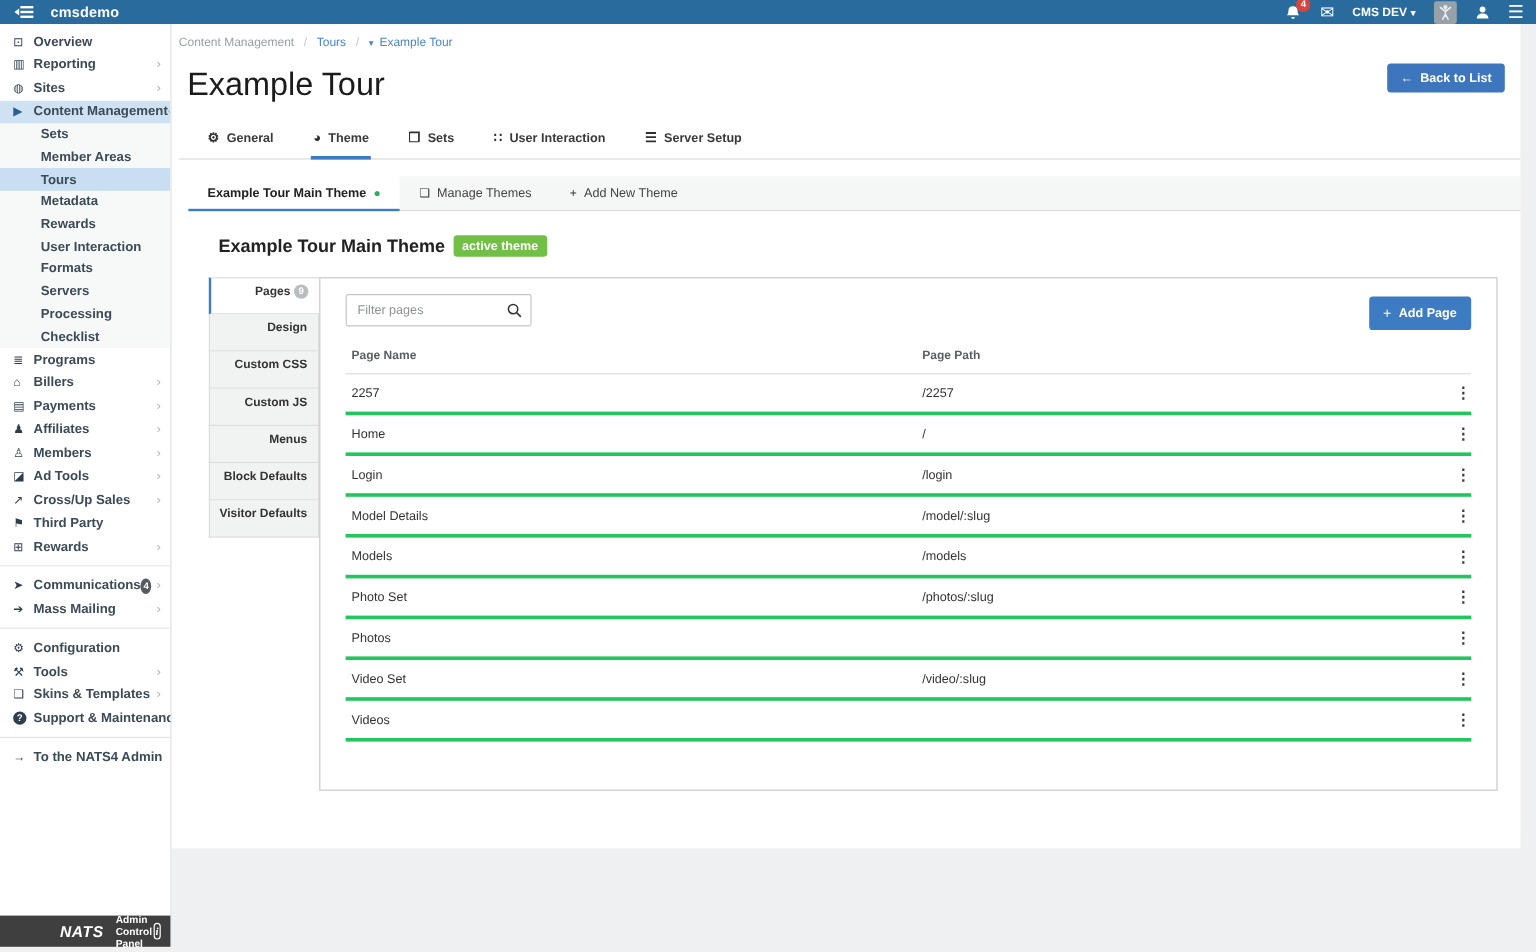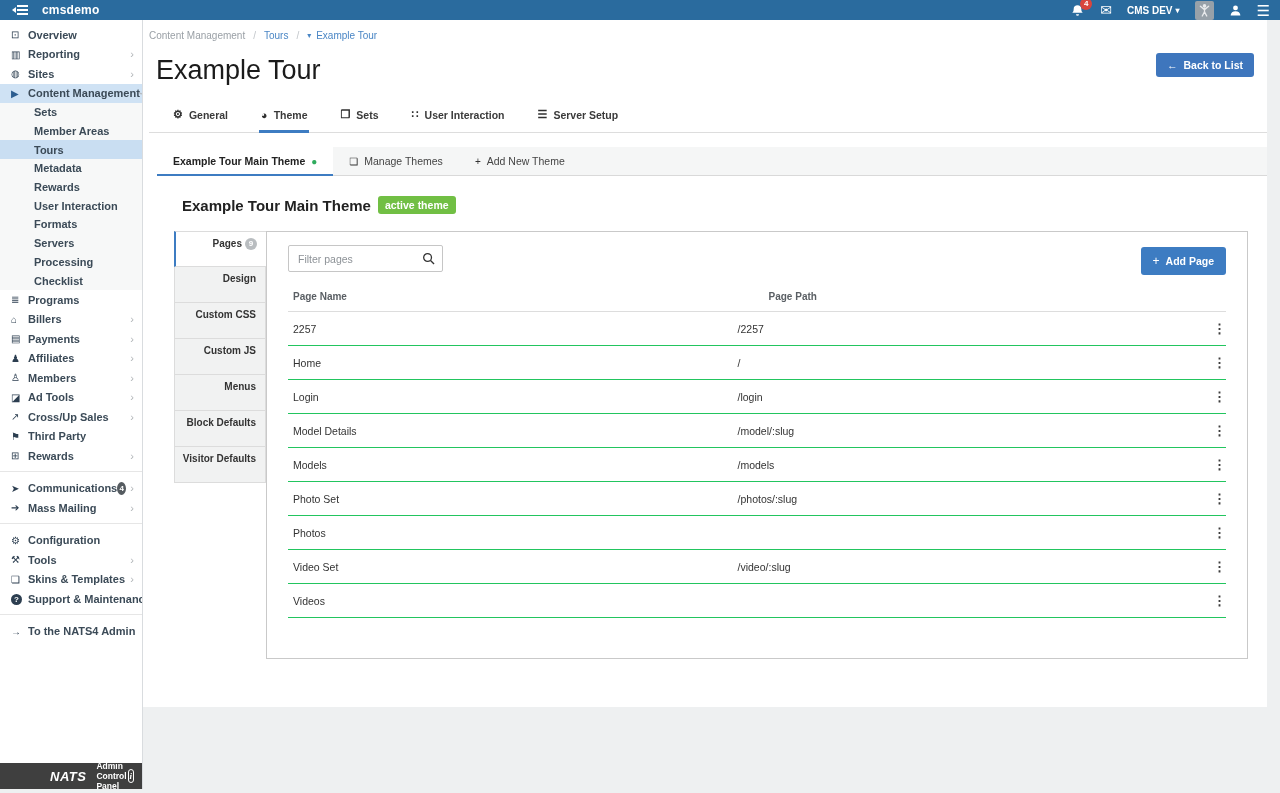--- a/index.html
+++ b/index.html
@@ -73,41 +73,41 @@
   .t-tab .dot { color:#2fab5d; font-size:10px; }
   .t-tab .ico { font-size:10px; color:#333; }
 
   .theme-body { background:#fff; padding:20px 19px 30px 17px; }
   .theme-heading-row { display:flex; align-items:center; gap:7px; padding-left:8px; }
   .theme-heading { font-size:15px; font-weight:bold; color:#222; }
   .active-badge { background:#71bf44; color:#fff; font-size:10.5px; font-weight:bold; padding:3px 7px; border-radius:3px; }
 
   .theme-content { display:flex; margin-top:17px; }
   .vtabs { width:92px; flex-shrink:0; }
-  .v-tab { height:36px; line-height:24.5px; text-align:right; padding-right:9px; font-size:10px; font-weight:bold; color:#333;
+  .v-tab { height:31px; line-height:24.5px; text-align:right; padding-right:9px; font-size:10px; font-weight:bold; color:#333;
            background:#f1f2f2; border:1px solid #dcdcdc; border-top:none; cursor:pointer; white-space:nowrap; }
   .v-tab:first-child { border-top:1px solid #dcdcdc; }
   .v-tab.active { background:#fff; border-left:2px solid #3d7cc2; border-right:none; }
   .v-badge { display:inline-flex; width:12px; height:12px; border-radius:50%; background:#b9bdc0; color:#fff; font-size:8px;
              align-items:center; justify-content:center; vertical-align:1px; margin-left:3px; font-weight:bold; }
 
   .pages-panel { flex:1; border:1px solid #c9c9c9; min-height:428px; background:#fff; }
   .panel-head { display:flex; justify-content:space-between; align-items:flex-start; padding:13px 21px 10px;gap:36px; }
   .filter-wrap { position:relative; }
   .filter-input { width:155px; height:27px; border:1px solid #c6c6c6; border-radius:2px; padding:0 28px 0 9px; font-size:10.5px;
                   color:#333; font-family:"Liberation Sans", sans-serif; outline:none; }
   .filter-input::placeholder { color:#8d9297; }
   .search-ico { position:absolute; right:8px; top:7px; cursor:pointer; }
   .add-btn { background:#3d7cc2; color:#fff; border:none; border-radius:3px; font-size:10.5px; font-weight:bold; padding:7px 12px;
              display:flex; align-items:center; gap:6px; cursor:pointer; font-family:"Liberation Sans", sans-serif; margin-top:2px; }
   .add-btn .plus { font-size:12px; font-weight:normal; }
 
   .pages-table { margin:2px 21px 0; }
   .tbl-header { display:flex; font-size:10px; font-weight:bold; color:#5a5f64; padding:4px 0 9px; border-bottom:1px solid #ddd; }
-  .tbl-row { display:flex; align-items:center; height:34px; border-bottom:1px solid #22c55e; font-size:10.5px; color:#333;gap:31px; }
+  .tbl-row { display:flex; align-items:center; height:34px; border-bottom:3px solid #22c55e; font-size:10.5px; color:#333; }
   .col-name { flex:1; padding-left:5px; }
   .col-path { width:46%; }
   .col-menu { width:26px; text-align:right; }
   .kebab { font-size:13px; font-weight:bold; color:#3c3c3c; cursor:pointer; line-height:1; letter-spacing:0; }
 
   svg { display:block; }
 </style>
 </head>
 <body>
 

